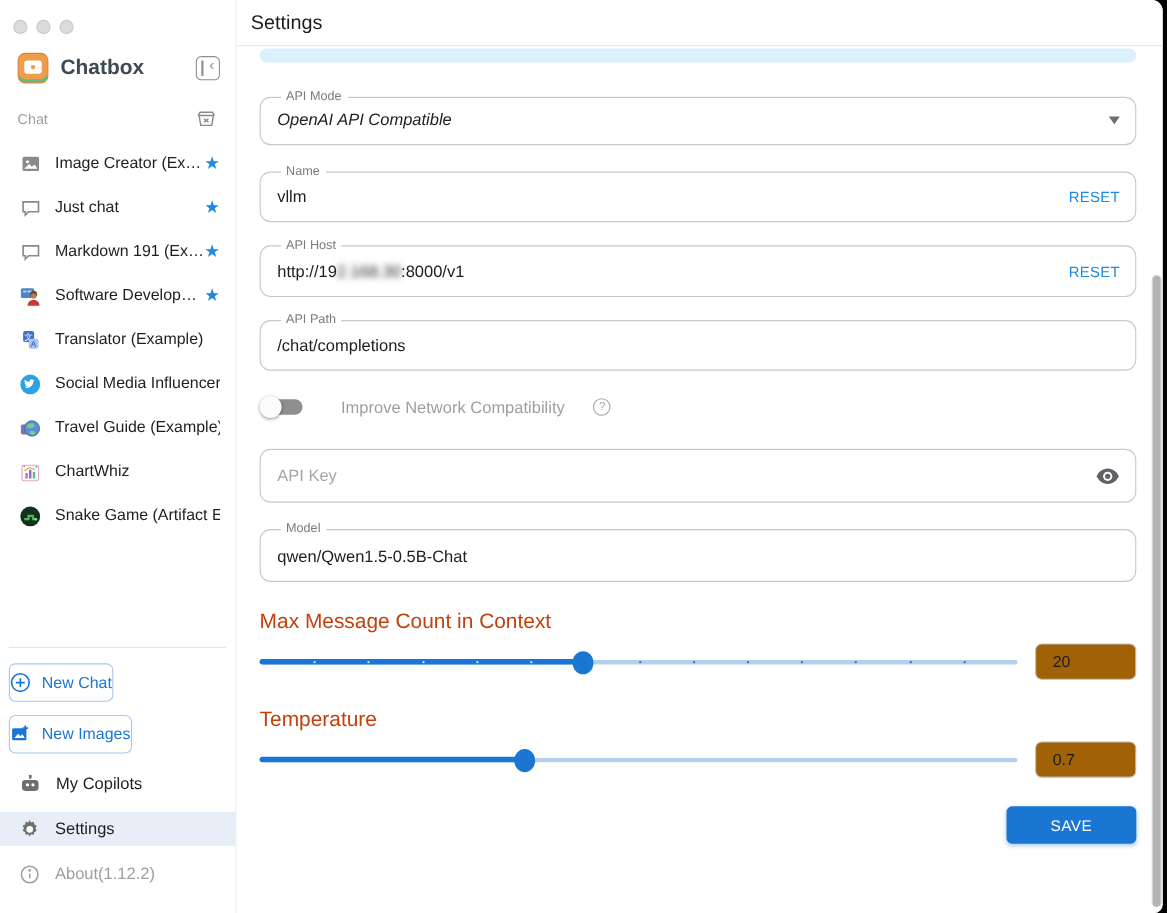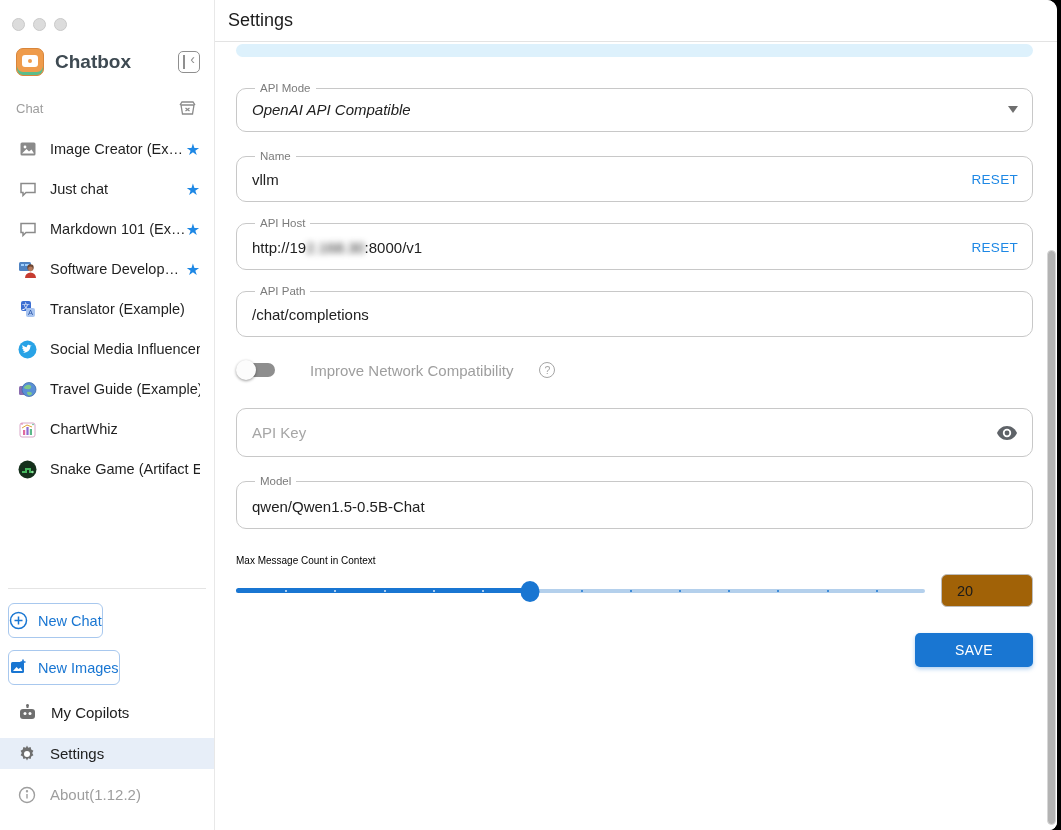--- a/index.html
+++ b/index.html
@@ -74,21 +74,21 @@
   .switch .thumb { position:absolute; left:0; top:2px; width:20px; height:20px; border-radius:50%; background:#fcfcfc;
                    box-shadow:0 1px 3px rgba(0,0,0,0.4); }
   .toggle-label { font-size:15px; color:#9e9e9e; }
   .help-circle { width:16px; height:16px; border:1.5px solid #a5a5a5; border-radius:50%; color:#a5a5a5; font-size:10.5px;
                  display:flex; align-items:center; justify-content:center; margin-left:6px; }
 
   .plain-box { margin-top:26px; height:49px; border:1px solid #c8c8c8; border-radius:10px; display:flex; align-items:center; padding:0 14px 0 15px; }
   .placeholder { color:#a6a6a6; font-size:15px; }
 
   .slider-group { margin-top:0; }
-  .slider-label { font-size:10px; color:#000000; }
+  .slider-label { font-size:19px; color:#c2410c; }
   .sl-1 { margin-top:26px; } .sl-2 { margin-top:25px; } .sl-3 { margin-top:27px; }
   .slider-row { display:flex; align-items:center; margin-top:8px; }
   .slider-track-area { position:relative; flex:1; height:34px; }
   .slider-track { position:absolute; left:0; right:0; top:15px; height:4px; border-radius:2px; background:#b4d0ec; }
   .slider-fill { position:absolute; left:0; top:14.5px; height:5px; border-radius:3px; background:#1976d2; }
   .slider-thumb { position:absolute; top:7px; width:19px; height:21px; border-radius:50%; background:#1976d2; transform:translateX(-50%); }
   .tick { position:absolute; top:16px; width:2px; height:2px; border-radius:50%; }
   .value-box { width:92px; height:33px; border:1px solid #bdbdbd; border-radius:6px; margin-left:16px; flex:none;
                display:flex; align-items:center; padding-left:15px; font-size:14.5px; color:#1b1b1b; background:#a16207; }
 
@@ -152,21 +152,21 @@
         </span>
         <span class="lbl">Just chat</span>
         <span class="star">★</span>
       </div>
       <div class="nav-item">
         <span class="ic">
           <svg width="18" height="18" viewBox="0 0 18 18" fill="none" stroke="#8a8a8a" stroke-width="1.5">
               <path d="M2 3.5 h14 v9 h-9 l-3 3 v-3 h-2 z"></path>
             </svg>
         </span>
-        <span class="lbl">Markdown 101 (Ex…</span>
+        <span class="lbl">Markdown 191 (Ex…</span>
         <span class="star">★</span>
       </div>
       <div class="nav-item">
         <span class="ic">
           <svg width="19" height="19" viewBox="0 0 19 19">
               <rect x="1" y="2" width="12" height="9" rx="1.5" fill="#4f83c2"></rect>
               <rect x="3" y="4" width="3" height="2" fill="#9fd0ff"></rect>
               <rect x="7" y="4" width="4" height="2" fill="#9fd0ff"></rect>
               <circle cx="12.5" cy="7.5" r="3.2" fill="#6d4632"></circle>
               <path d="M7 18 a5.5 5.5 0 0 1 11 0 z" fill="#c63b30"></path>
@@ -378,20 +378,31 @@
               <span class="tick" style="left: 64.2857%; background: rgb(25, 118, 210);"></span>
               <span class="tick" style="left: 71.4286%; background: rgb(25, 118, 210);"></span>
               <span class="tick" style="left: 78.5714%; background: rgb(25, 118, 210);"></span>
               <span class="tick" style="left: 85.7143%; background: rgb(25, 118, 210);"></span>
               <span class="tick" style="left: 92.8571%; background: rgb(25, 118, 210);"></span>
             </div>
           <div class="value-box">20</div>
         </div>
       </div>
 
+      <div class="slider-group sl-2">
+        <div class="slider-label">Temperature</div>
+        <div class="slider-row">
+          <div class="slider-track-area">
+            <div class="slider-track"></div>
+              <div class="slider-fill" style="width: 35%;"></div>
+              <div class="slider-thumb" style="left: 35%;"></div>
+          </div>
+          <div class="value-box">0.7</div>
+        </div>
+      </div>
 
 
       <div class="save-row">
         <button class="save-btn">SAVE</button>
       </div>
     </div>
 
     <div class="scroll-thumb"></div>
   </div>
 </div>

